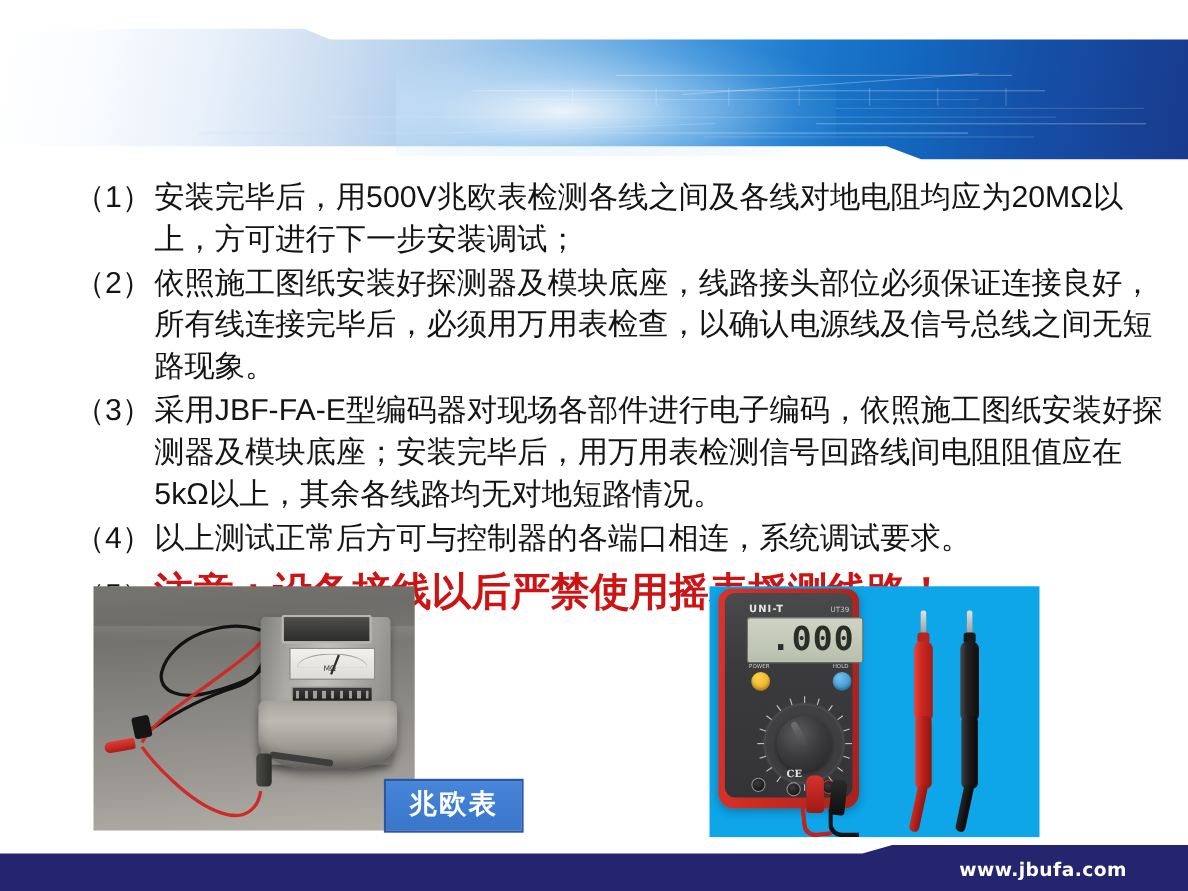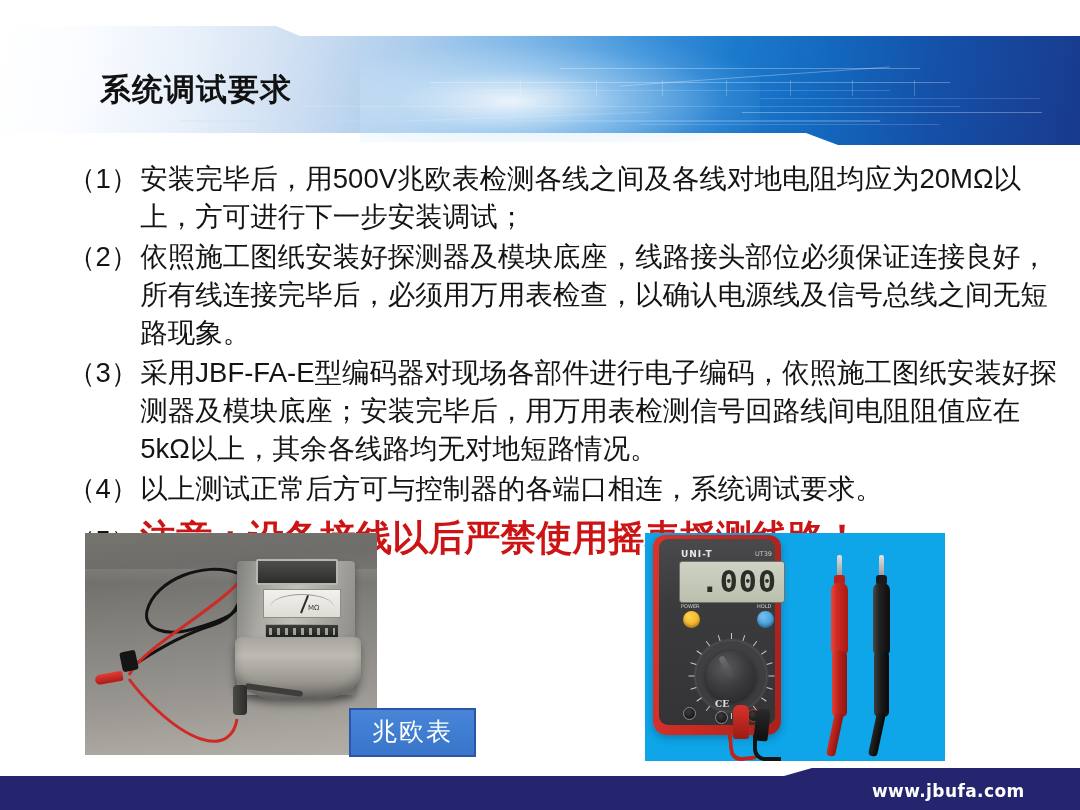--- a/index.html
+++ b/index.html
@@ -176,21 +176,21 @@
   .mega-needle {
     position: absolute;
     left: 36px; top: 4px;
     width: 1.5px; height: 19px;
     background: #2b2b2b;
     transform: rotate(22deg);
     transform-origin: bottom center;
   }
   .mega-scale-label {
     position: absolute;
-    left: 44px; top: 14px;
+    left: 30px; top: 14px;
     font-size: 7px;
     color: #3a3a38;
     font-family: "DejaVu Sans", sans-serif;
   }
   .mega-scale-arc {
     position: absolute;
     left: 6px; top: 4px;
     width: 64px; height: 12px;
     border-top: 1px solid #9a9892;
     border-radius: 50% / 100% 100% 0 0;
@@ -472,20 +472,21 @@
     color: #ffffff;
     font-size: 25px;
     line-height: 1;
     padding: 9px 21px 11px 21px;
     letter-spacing: 2px;
     white-space: nowrap;
   }
   .caption.c1 {
     left: 349px; top: 708px;
     border: 2px solid #2b56a8;
+    font-weight: bold;
   }
   .caption.c2 {
     left: 879px; top: 707px;
     border: 3px solid #1e2a6b;
   }
 
   
   .footer {
     position: absolute;
     left: 0;
@@ -525,21 +526,20 @@
     <div class="hl v" style="left:520px; top:56px; height:16px;"></div>
     <div class="hl v" style="left:596px; top:56px; height:16px;"></div>
     <div class="hl v" style="left:662px; top:56px; height:16px;"></div>
     <div class="hl v" style="left:726px; top:56px; height:16px;"></div>
     <div class="hl v" style="left:790px; top:56px; height:16px;"></div>
     <div class="hl v" style="left:852px; top:56px; height:16px;"></div>
     <div class="hl v" style="left:914px; top:56px; height:16px;"></div>
     <div class="hl" style="left:620px; top:52px; width:270px; transform:rotate(-4deg);"></div>
     <div class="hl dim" style="left:410px; top:92px; width:240px; transform:rotate(-2deg);"></div>
   </div>
-  <div class="header-title">系统调试要求</div>
 
   <div class="body-list">
 
     <div class="item">
       <span class="marker">（1）</span>
       <span class="itext">安装完毕后，用500V兆欧表检测各线之间及各线对地电阻均应为20MΩ以上，方可进行下一步安装调试；</span>
     </div>
 
     <div class="item">
       <span class="marker">（2）</span>

